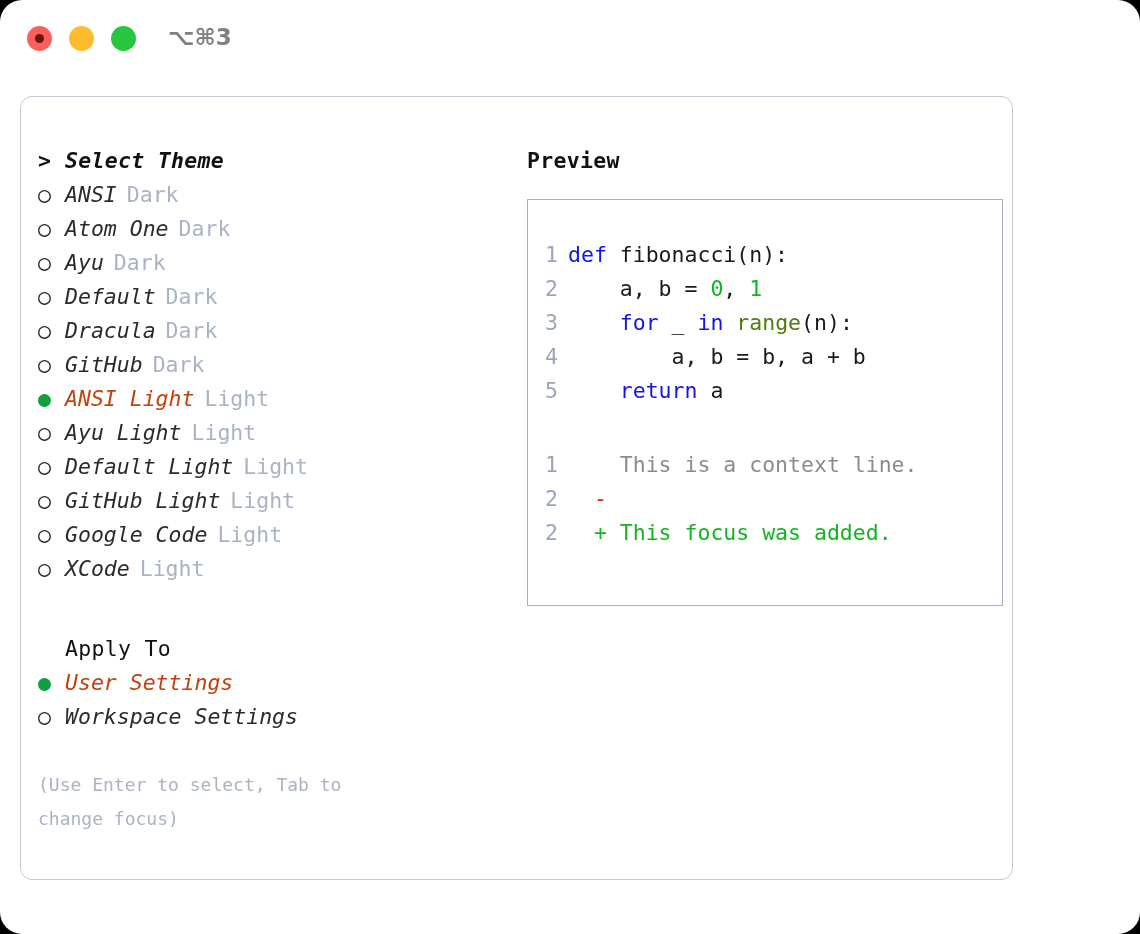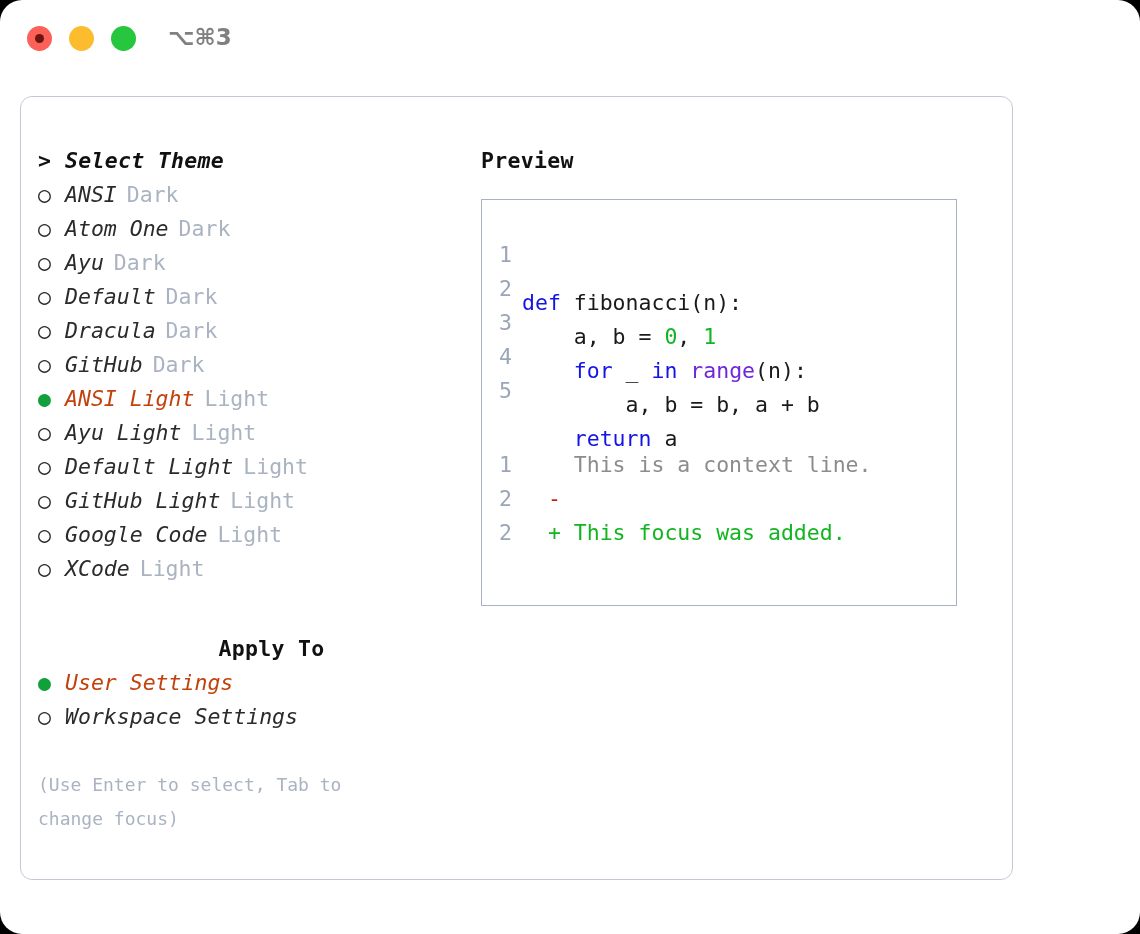--- a/index.html
+++ b/index.html
@@ -117,42 +117,41 @@
   .label.sel { color: #c2410c; }
   .tag {
     color: #a9b3c2;
     margin-left: 10px;
   }
 
   .section-head {
     height: 34px;
     line-height: 34px;
     font-size: 21.5px;
-    font-weight: 700;
+    font-weight: 400;
     color: #111111;
     padding-left: 27px;
     letter-spacing: 0.3px;
-    text-align: center;
   }
 
   .spacer-lg { height: 46px; }
   .spacer-md { height: 34px; }
 
   .hint {
     font-size: 18px;
     color: #a9b3c2;
     line-height: 34px;
     width: 410px;
     white-space: pre-wrap;
   }
 
   
   .right-col {
     position: absolute;
-    left: 460px;
+    left: 506px;
     top: 47px;
     width: 495px;
   }
   .preview-title {
     font-size: 21.5px;
     font-weight: 700;
     color: #111111;
     line-height: 34px;
     letter-spacing: 0.3px;
   }
@@ -174,24 +173,24 @@
     white-space: pre;
   }
   .gutter {
     flex: 0 0 40px;
     width: 40px;
     text-align: right;
     color: #9aa5b8;
     padding-right: 10px;
     box-sizing: border-box;
   }
-  .code-text { color: #1a1a1a; margin-top: 48px; }
+  .code-text { color: #1a1a1a; }
 
   .tok-kw  { color: #1414e6; }
-  .tok-fn  { color: #6d28d9; }
+  .tok-fn  { color: #4d7c0f; }
   .tok-num { color: #12b520; }
   .tok-plain { color: #1a1a1a; }
 
   .diff-gap { height: 40px; }
   .diff-ctx { color: #8c8c8c; }
   .diff-del { color: #c41d0f; }
   .diff-add { color: #12b520; }
 </style>
 </head>
 <body>

